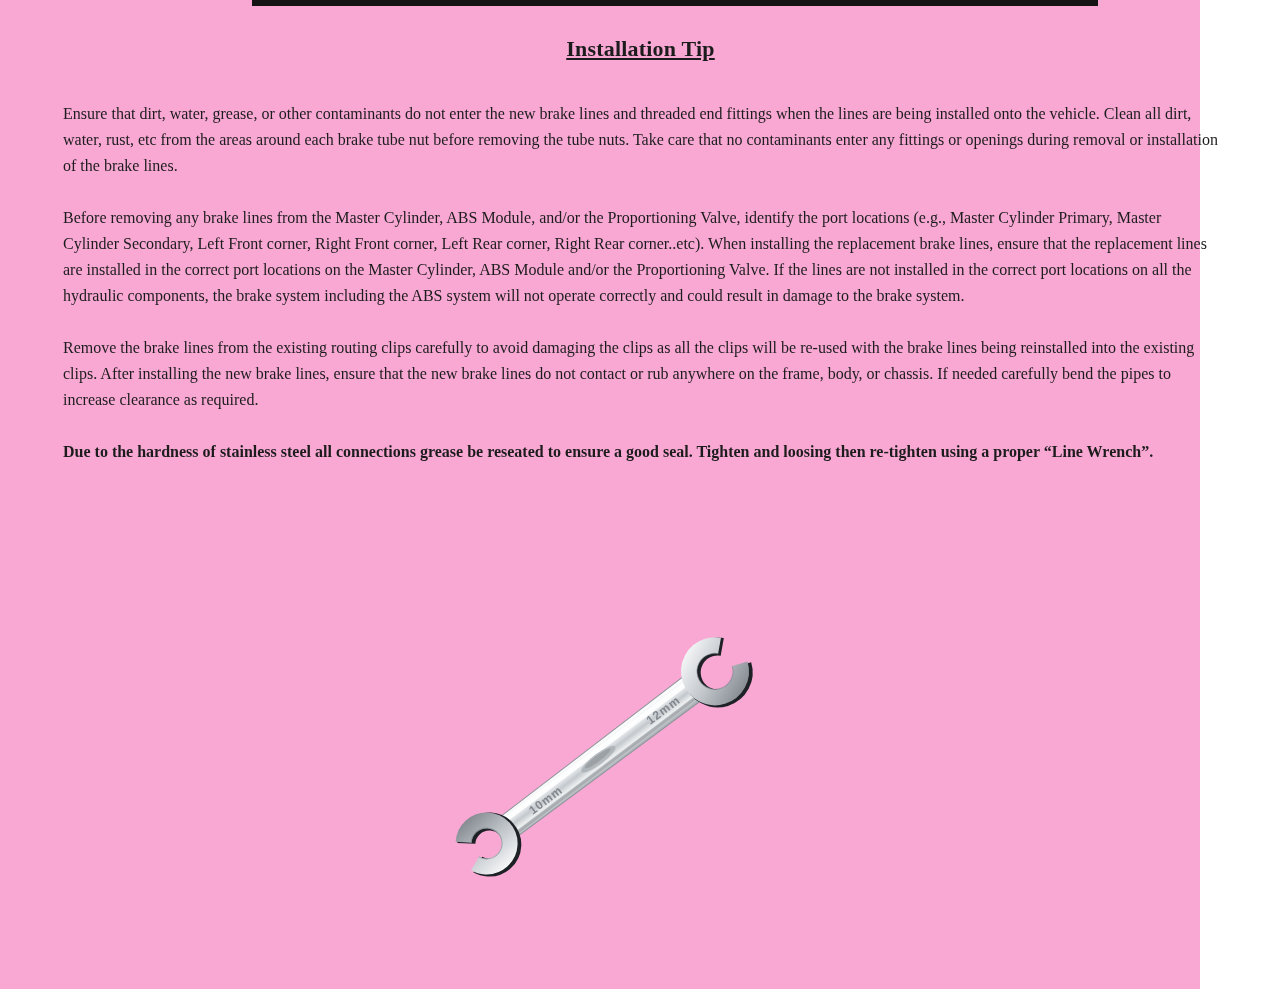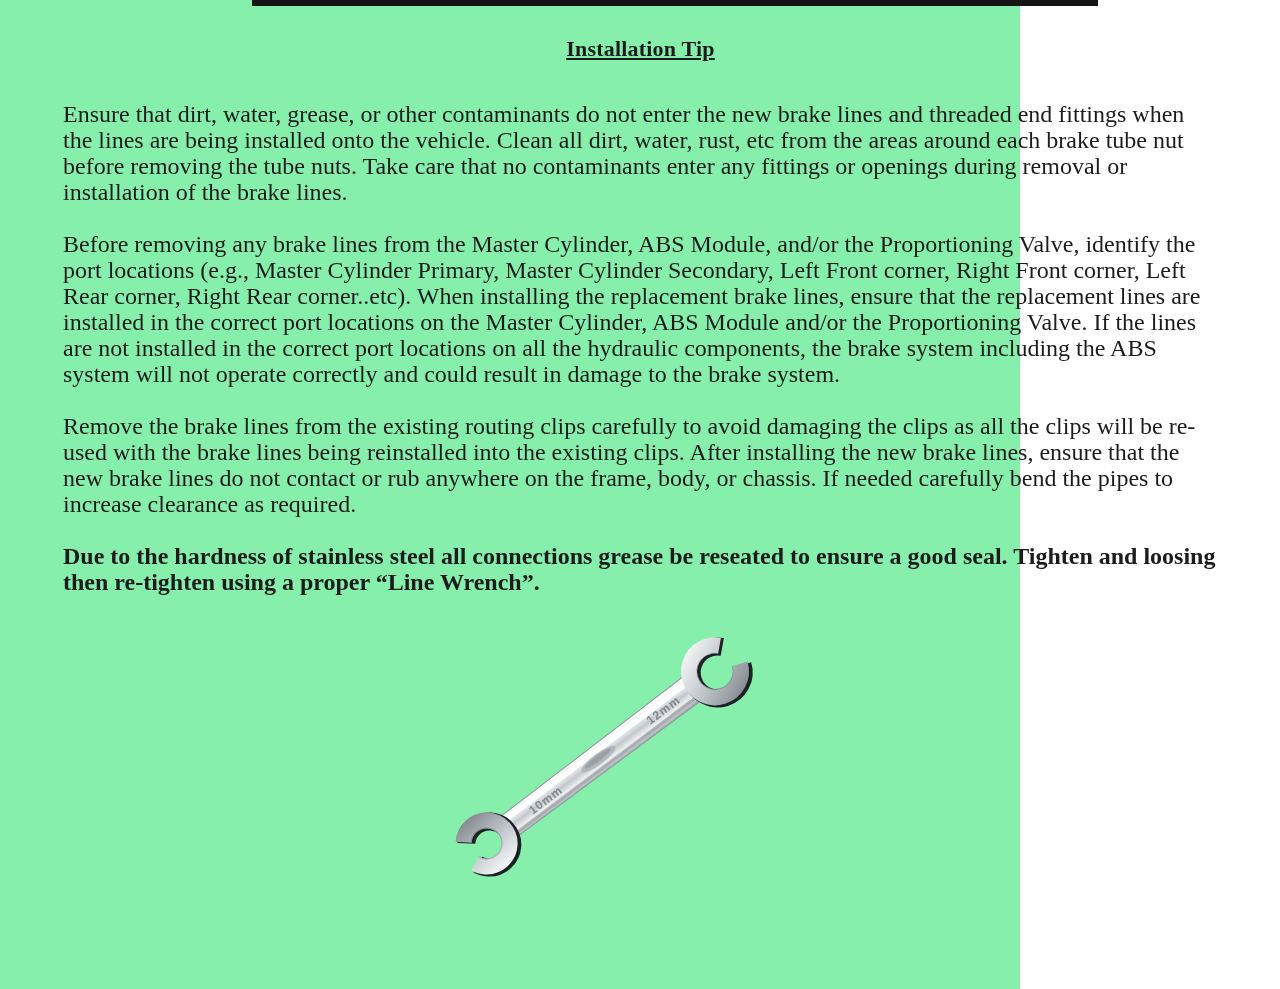--- a/index.html
+++ b/index.html
@@ -3,41 +3,41 @@
 <meta charset="utf-8">
 <style>
   html, body { margin: 0; padding: 0; }
   body {
     width: 1280px; height: 989px;
     background: #ffffff;
     font-family: "Liberation Serif", "DejaVu Serif", serif;
     color: #1c1c1c;
     overflow: hidden;
   }
-  .page { position: relative; width: 1020px; height: 989px; background: #86efac; }
+  .page { position: relative; width: 1200px; height: 989px; background: #f9a8d4; }
 
   .top-bar {
     position: absolute; left: 252px; top: 0;
     width: 846px; height: 6px;
     background: #141414;
   }
 
   .content {
     position: absolute; left: 63px; top: 36px; width: 1155px;
   }
   .title {
     margin: 0 0 39px 0;
     font-size: 22px; font-weight: bold;
     text-align: center;
     text-decoration: underline;
     letter-spacing: 0.2px;
   }
   .para {
     margin: 0 0 26px 0;
-    font-size: 24px; line-height: 26px;
+    font-size: 16px; line-height: 26px;
     text-align: left;
   }
   .para.bold { font-weight: bold; }
 
   .wrench-photo {
     position: absolute; left: 428px; top: 620px;
     width: 345px; height: 275px;
   }
   .stamp-text {
     font-family: "Liberation Sans", sans-serif;

